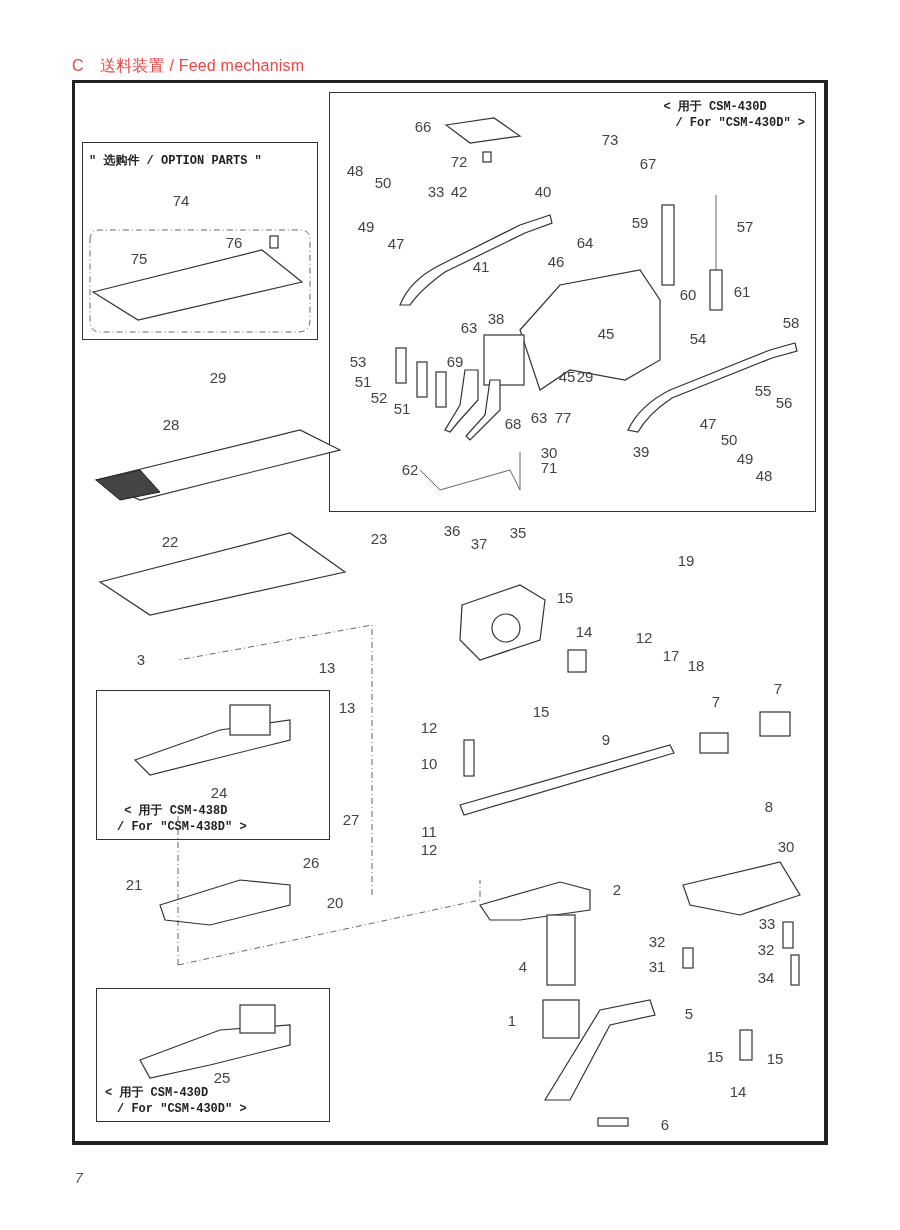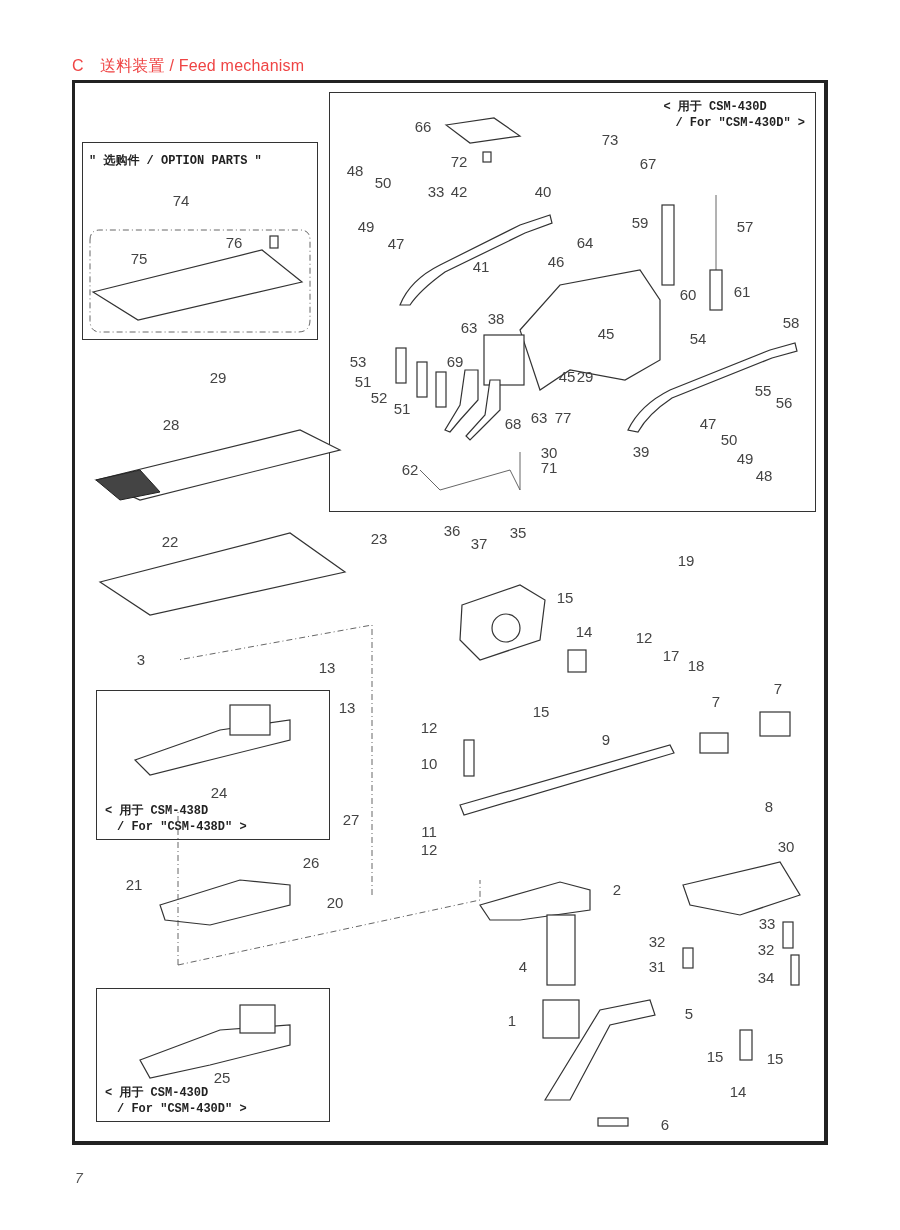--- a/index.html
+++ b/index.html
@@ -31,21 +31,21 @@
     <div>&lt; 用于 CSM-430D</div>
     <div style="padding-left:12px">/ For "CSM-430D" &gt;</div>
   </div>
 </div>
 
 <div class="box" style="left:82px;top:142px;width:236px;height:198px;">
   <div class="box-label" style="left:6px;top:10px;">" 选购件 / OPTION PARTS "</div>
 </div>
 
 <div class="box" style="left:96px;top:690px;width:234px;height:150px;">
-  <div class="box-label" style="left:8px;top:112px;">
+  <div class="box-label" style="left:8px;top:112px;text-align:center;">
     <div>&lt; 用于 CSM-438D</div>
     <div style="padding-left:12px">/ For "CSM-438D" &gt;</div>
   </div>
 </div>
 
 <div class="box" style="left:96px;top:988px;width:234px;height:134px;">
   <div class="box-label" style="left:8px;top:96px;">
     <div>&lt; 用于 CSM-430D</div>
     <div style="padding-left:12px">/ For "CSM-430D" &gt;</div>
   </div>

